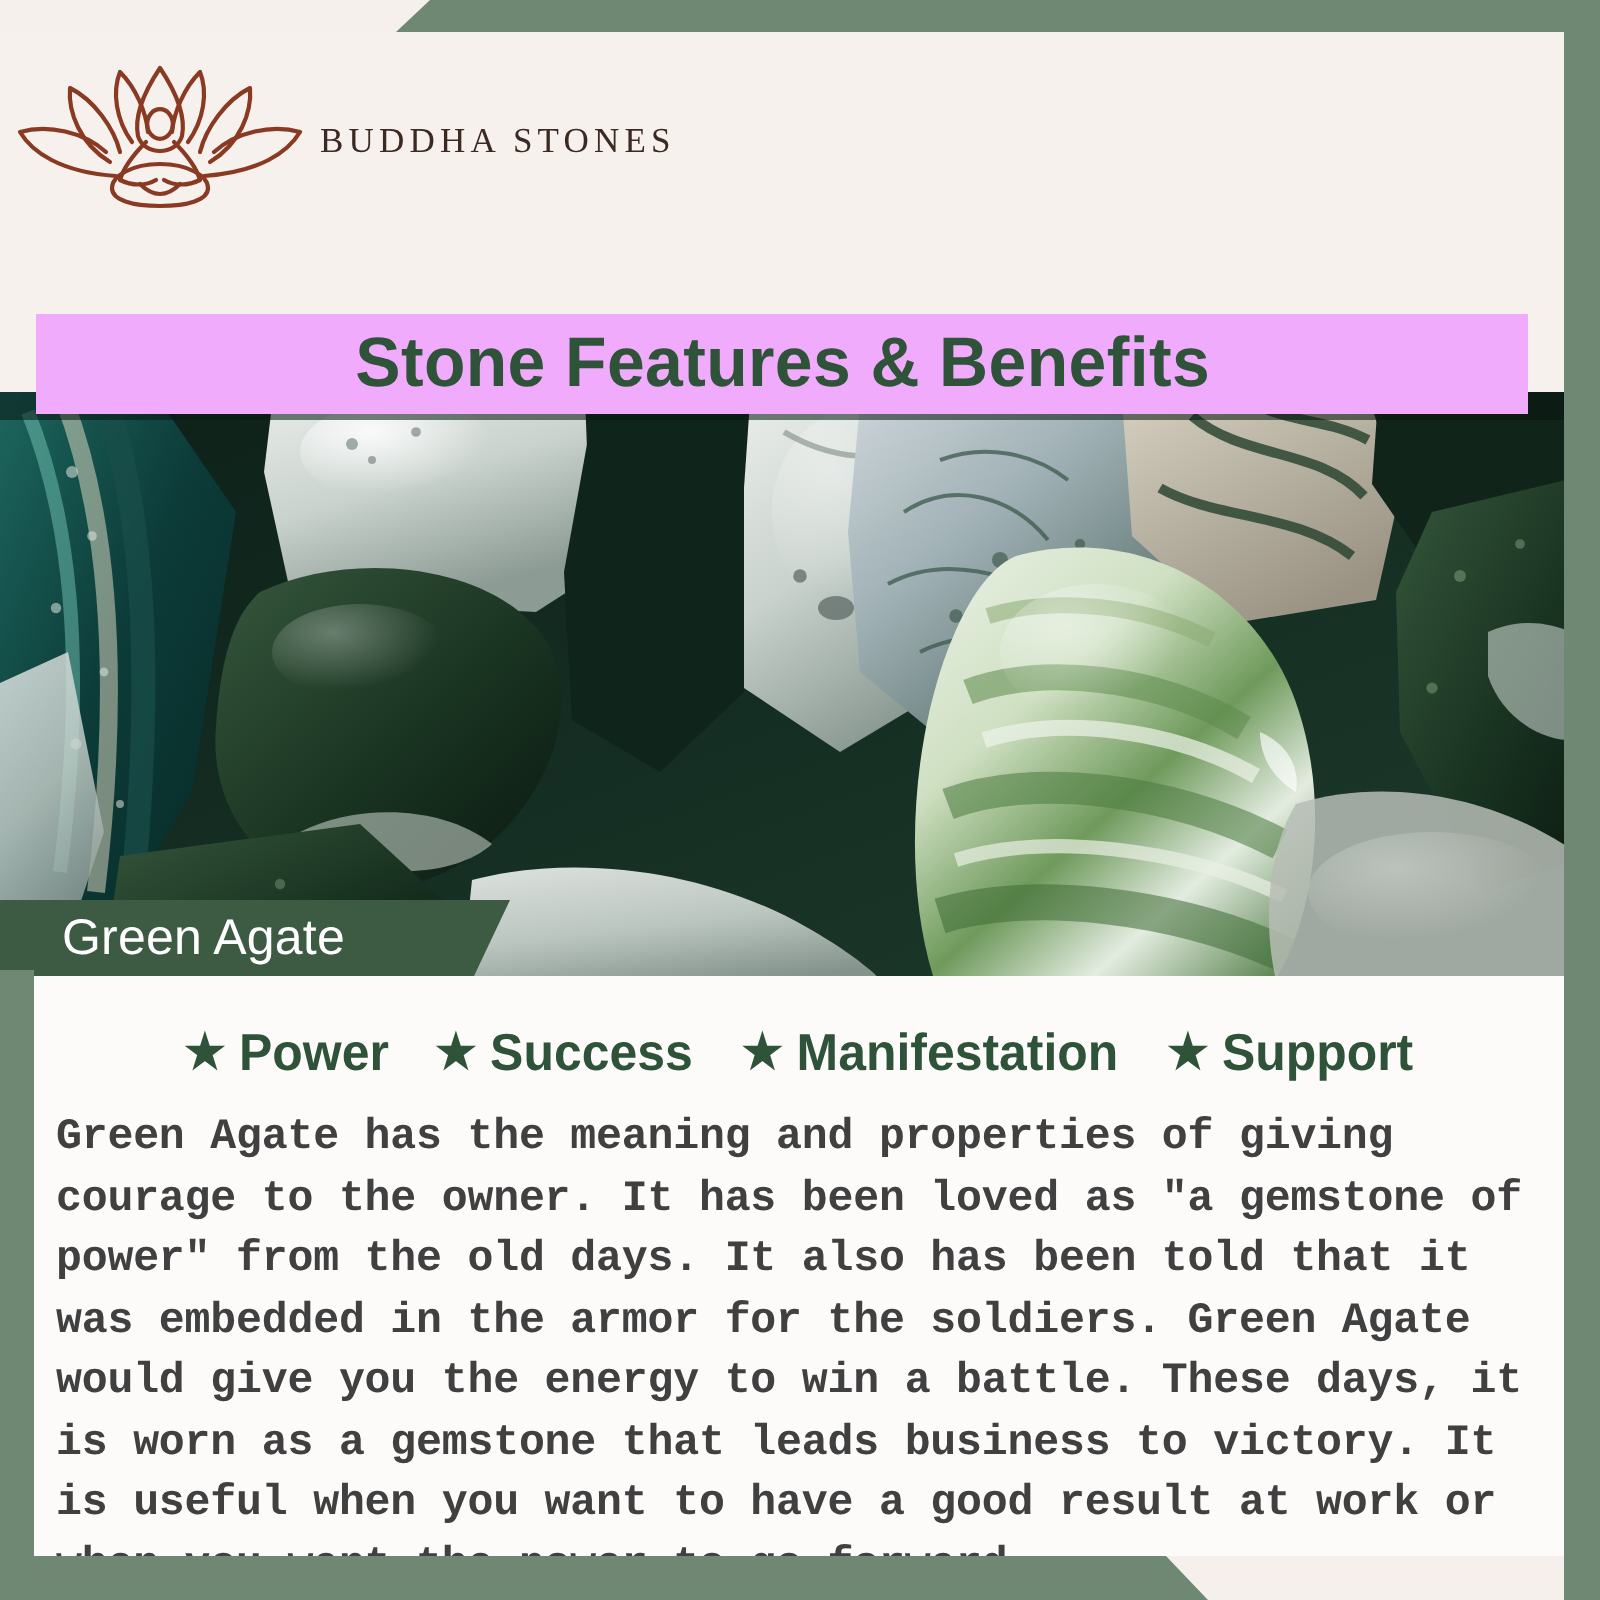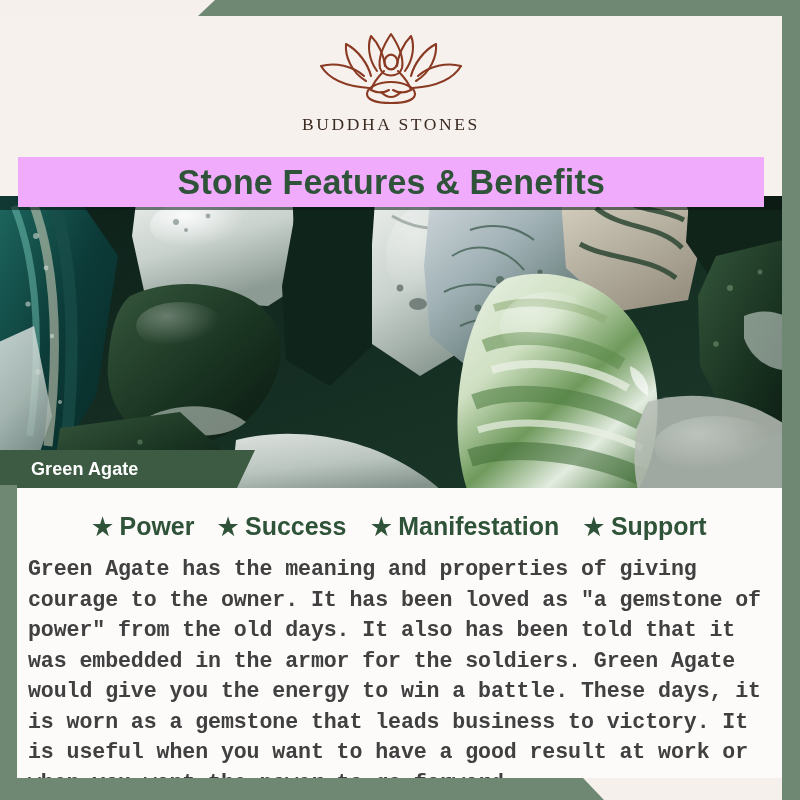--- a/index.html
+++ b/index.html
@@ -69,21 +69,21 @@
     background: #f7f1ed;
     z-index: 2;
   }
 
   .logo-wrap {
     position: absolute;
     top: 10px;
     left: 0;
     width: 782px;
     display: flex;
-    flex-direction: column;
+    flex-direction: row;
     align-items: center;
   }
   .lotus {
     width: 160px;
     height: 84px;
     display: block;
   }
   .brand-name {
     margin-top: 4px;
     font-family: "Liberation Serif", serif;
@@ -135,22 +135,22 @@
     height: 38px;
     background: #3d5a43;
     clip-path: polygon(0 0, 255px 0, 237px 38px, 0 38px);
     z-index: 4;
     display: flex;
     align-items: center;
   }
   .name-banner span {
     margin-left: 31px;
     color: #ffffff;
-    font-size: 18px;
-    font-weight: bold;
+    font-size: 25px;
+    font-weight: normal;
     letter-spacing: 0.1px;
   }
 
   
   .desc-panel {
     position: absolute;
     top: 488px;
     left: 17px;
     width: 765px;
     height: 290px;

